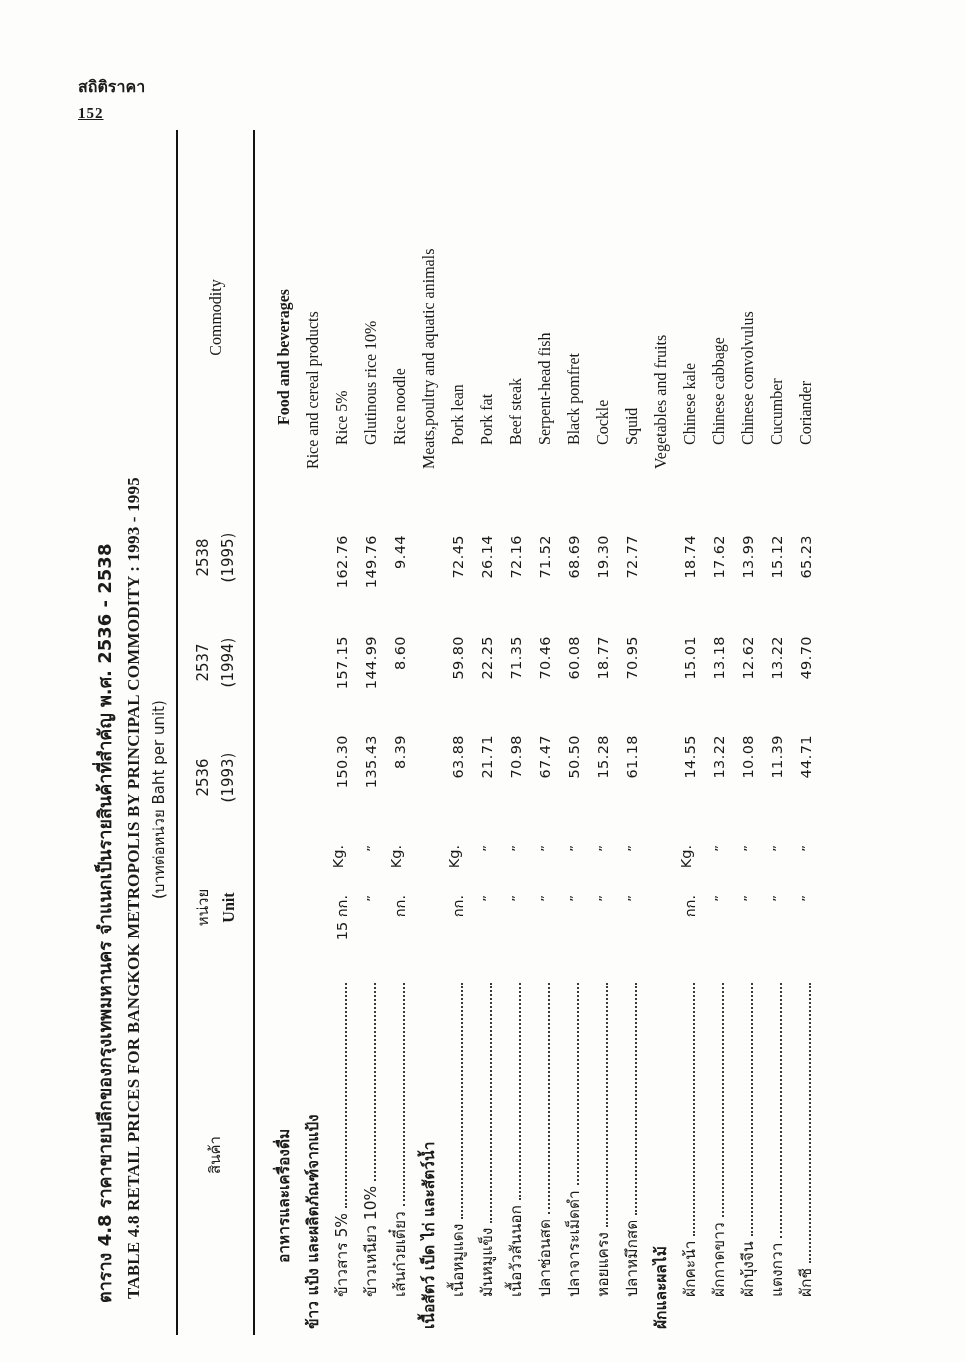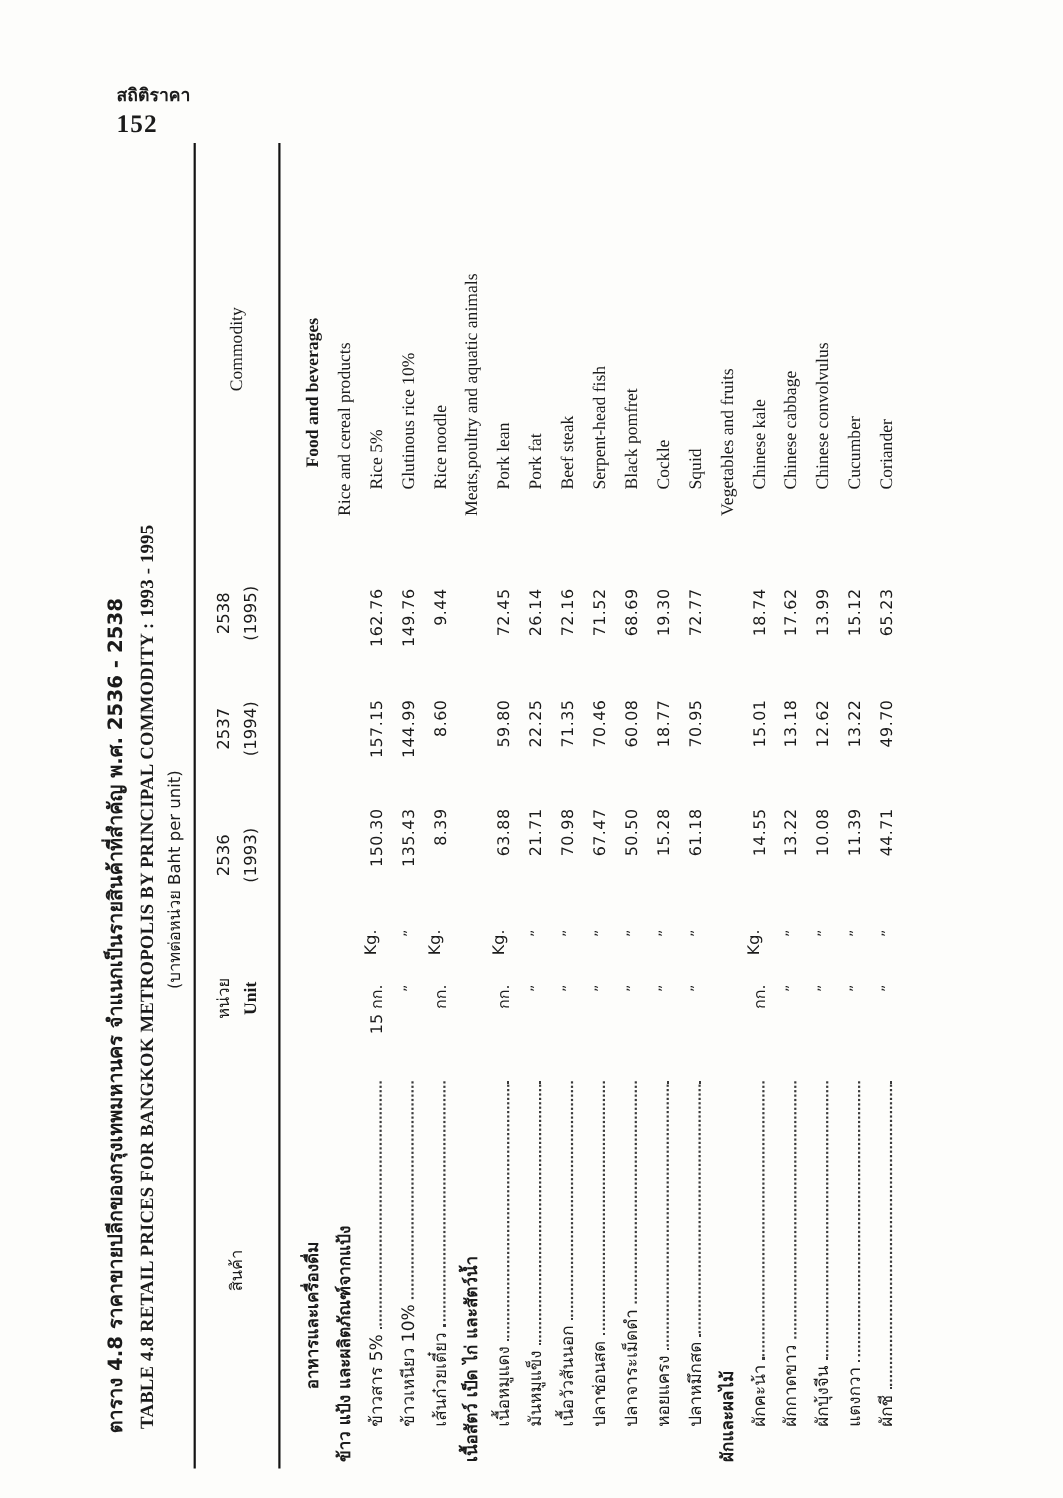--- a/index.html
+++ b/index.html
@@ -1,23 +1,23 @@
 <!DOCTYPE html>
 <html><head>
 <meta charset="utf-8">
 <style>
   html,body{margin:0;padding:0;}
   .page{
     position:relative;width:966px;height:1362px;background:#fdfdfb;overflow:hidden;
     color:#1b1b1b;font-family:"Liberation Serif","DejaVu Serif",serif;
   }
   
-  .corner{position:absolute;left:78px;top:74px;line-height:26px;margin-left:28px;}
+  .corner{position:absolute;left:78px;top:74px;line-height:26px;}
   .corner .th{font-weight:bold;font-size:16px;font-family:"DejaVu Sans",sans-serif;}
-  .corner .num{font-weight:bold;font-size:23px;letter-spacing:1px;}
+  .corner .num{font-weight:bold;font-size:15px;letter-spacing:1px;text-decoration:underline;}
   
   .rot{
     position:absolute;left:90px;top:130px;width:1205px;height:765px;
     transform-origin:0 0;transform:rotate(-90deg) translateX(-1205px);
   }
   .title-th{font-size:18px;font-weight:bold;padding-left:32px;white-space:nowrap;
             font-family:"DejaVu Sans",sans-serif;}
   .title-en{font-size:17px;font-weight:bold;padding-left:36px;margin-top:5px;white-space:nowrap;
             letter-spacing:.2px;}
   .unit-note{font-size:15px;margin-left:436px;margin-top:3px;font-family:"DejaVu Sans",sans-serif;}

